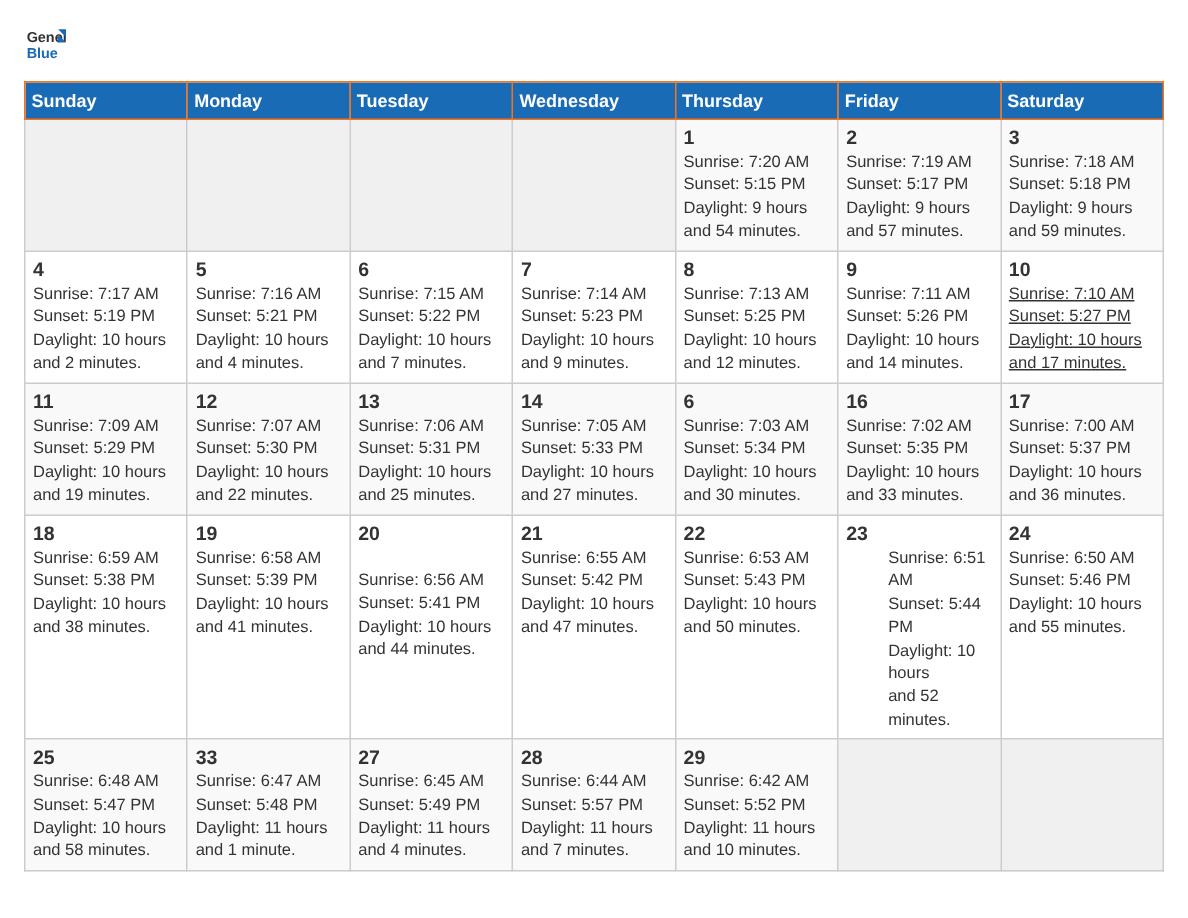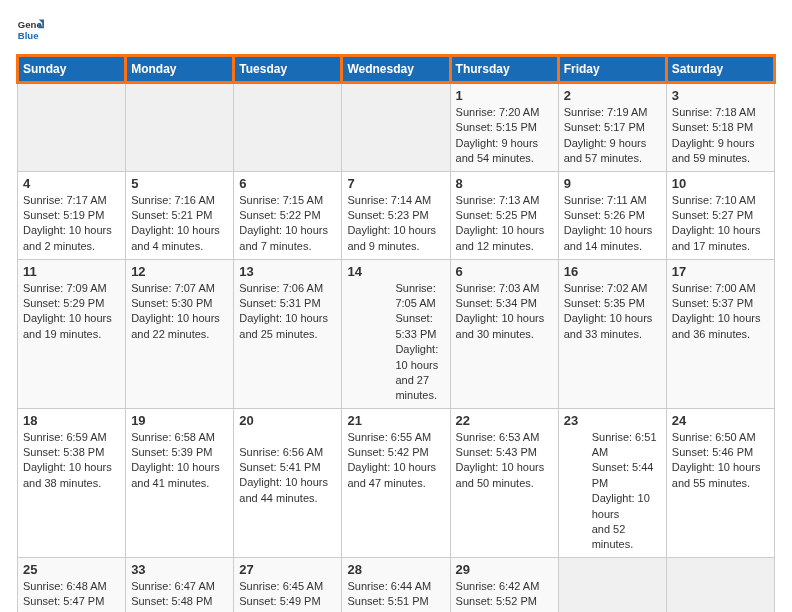--- a/index.html
+++ b/index.html
@@ -40,21 +40,21 @@
       border-collapse: collapse;
       font-size: 11px;
     }
     thead tr th {
       background: #1a6bb5;
       color: #fff;
       padding: 5px 4px;
       text-align: left;
       font-size: 12px;
       font-weight: bold;
-      border: 3px solid #f97316;
+      border: 1px solid #f97316;
     }
     tbody tr td {
       border: 1px solid #ccc;
       padding: 4px 5px;
       vertical-align: top;
       width: calc(100% / 7);
       height: 88px;
       background: #fff;
     }
     tbody tr:nth-child(odd) td { background: #f9f9f9; }
@@ -169,21 +169,21 @@
         </td>
         <td>
           <span class="day-num">9</span>
           <div class="day-info" style="white-space: pre-line;">Sunrise: 7:11 AM
 Sunset: 5:26 PM
 Daylight: 10 hours
 and 14 minutes.</div>
         </td>
         <td>
           <span class="day-num">10</span>
-          <div class="day-info" style="white-space: pre-line;">Sunrise: 7:10 AM
+          <div class="day-info" style="white-space: pre-line; text-decoration: underline;">Sunrise: 7:10 AM
 Sunset: 5:27 PM
 Daylight: 10 hours
 and 17 minutes.</div>
         </td>
       </tr>
       <tr>
         <td>
           <span class="day-num">11</span>
           <div class="day-info" style="white-space: pre-line;">Sunrise: 7:09 AM
 Sunset: 5:29 PM
@@ -199,21 +199,21 @@
         </td>
         <td>
           <span class="day-num">13</span>
           <div class="day-info" style="white-space: pre-line;">Sunrise: 7:06 AM
 Sunset: 5:31 PM
 Daylight: 10 hours
 and 25 minutes.</div>
         </td>
         <td>
           <span class="day-num">14</span>
-          <div class="day-info" style="white-space: pre-line; margin-left: 48px;">Sunrise: 7:05 AM
+          <div class="day-info" style="white-space: pre-line;">Sunrise: 7:05 AM
 Sunset: 5:33 PM
 Daylight: 10 hours
 and 27 minutes.</div>
         </td>
         <td>
           <span class="day-num">6</span>
           <div class="day-info" style="white-space: pre-line;">Sunrise: 7:03 AM
 Sunset: 5:34 PM
 Daylight: 10 hours
 and 30 minutes.</div>
@@ -302,21 +302,21 @@
         <td>
           <span class="day-num">27</span>
           <div class="day-info" style="white-space: pre-line;">Sunrise: 6:45 AM
 Sunset: 5:49 PM
 Daylight: 11 hours
 and 4 minutes.</div>
         </td>
         <td>
           <span class="day-num">28</span>
           <div class="day-info" style="white-space: pre-line;">Sunrise: 6:44 AM
-Sunset: 5:51 PM
+Sunset: 5:57 PM
 Daylight: 11 hours
 and 7 minutes.</div>
         </td>
         <td>
           <span class="day-num">29</span>
           <div class="day-info" style="white-space: pre-line;">Sunrise: 6:42 AM
 Sunset: 5:52 PM
 Daylight: 11 hours
 and 10 minutes.</div>
         </td>

